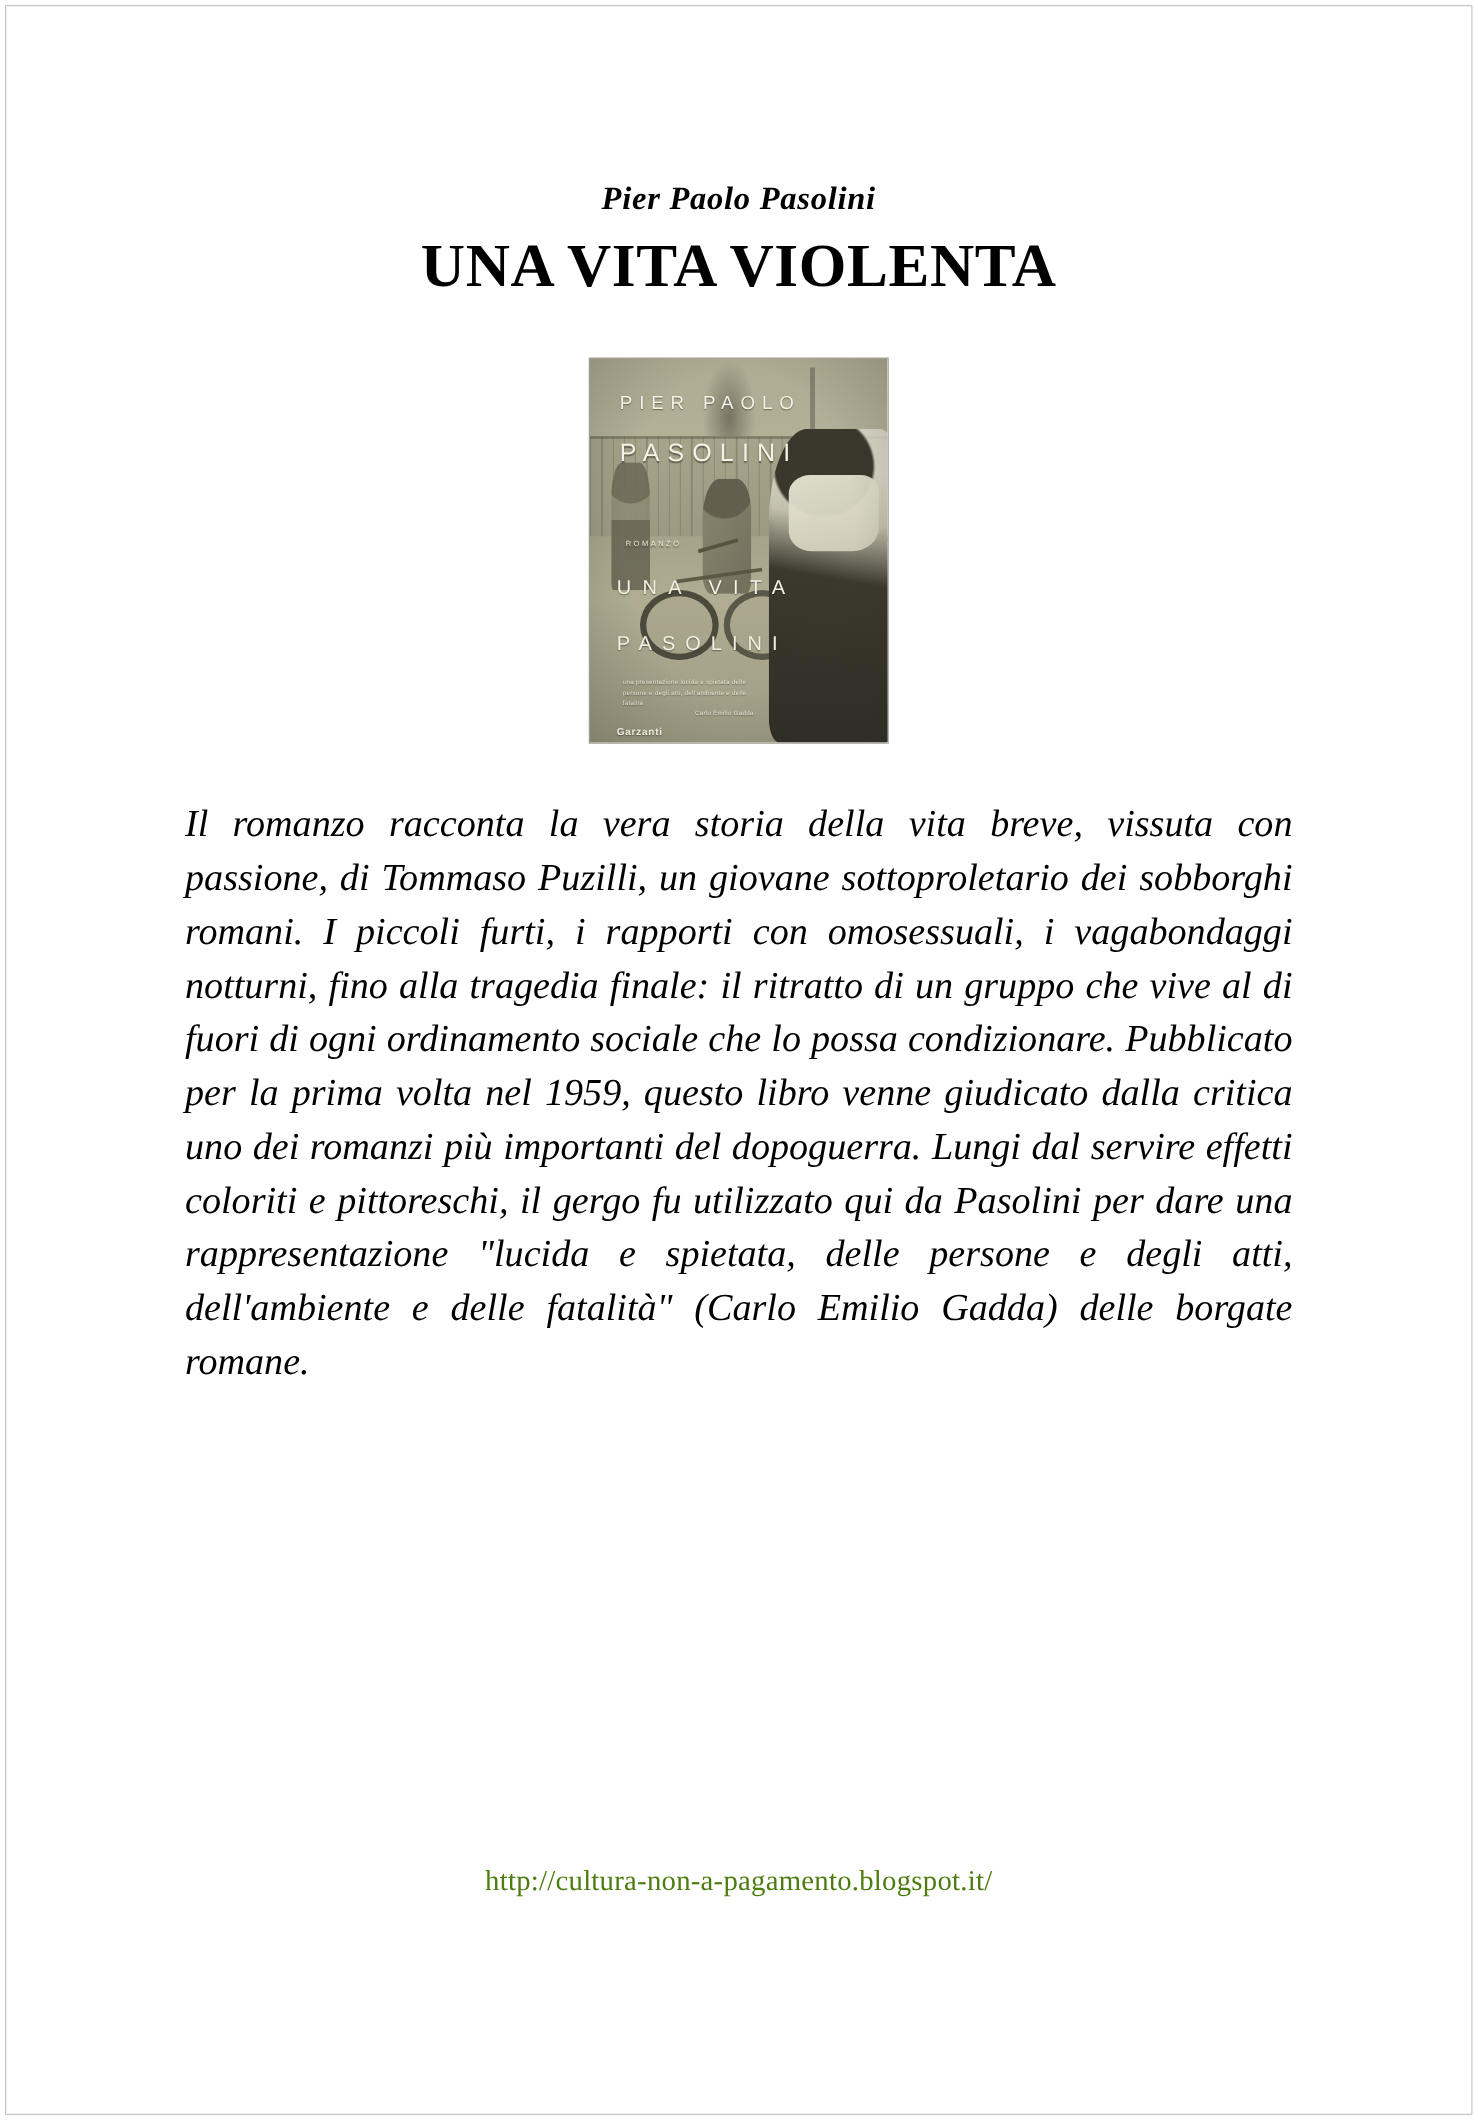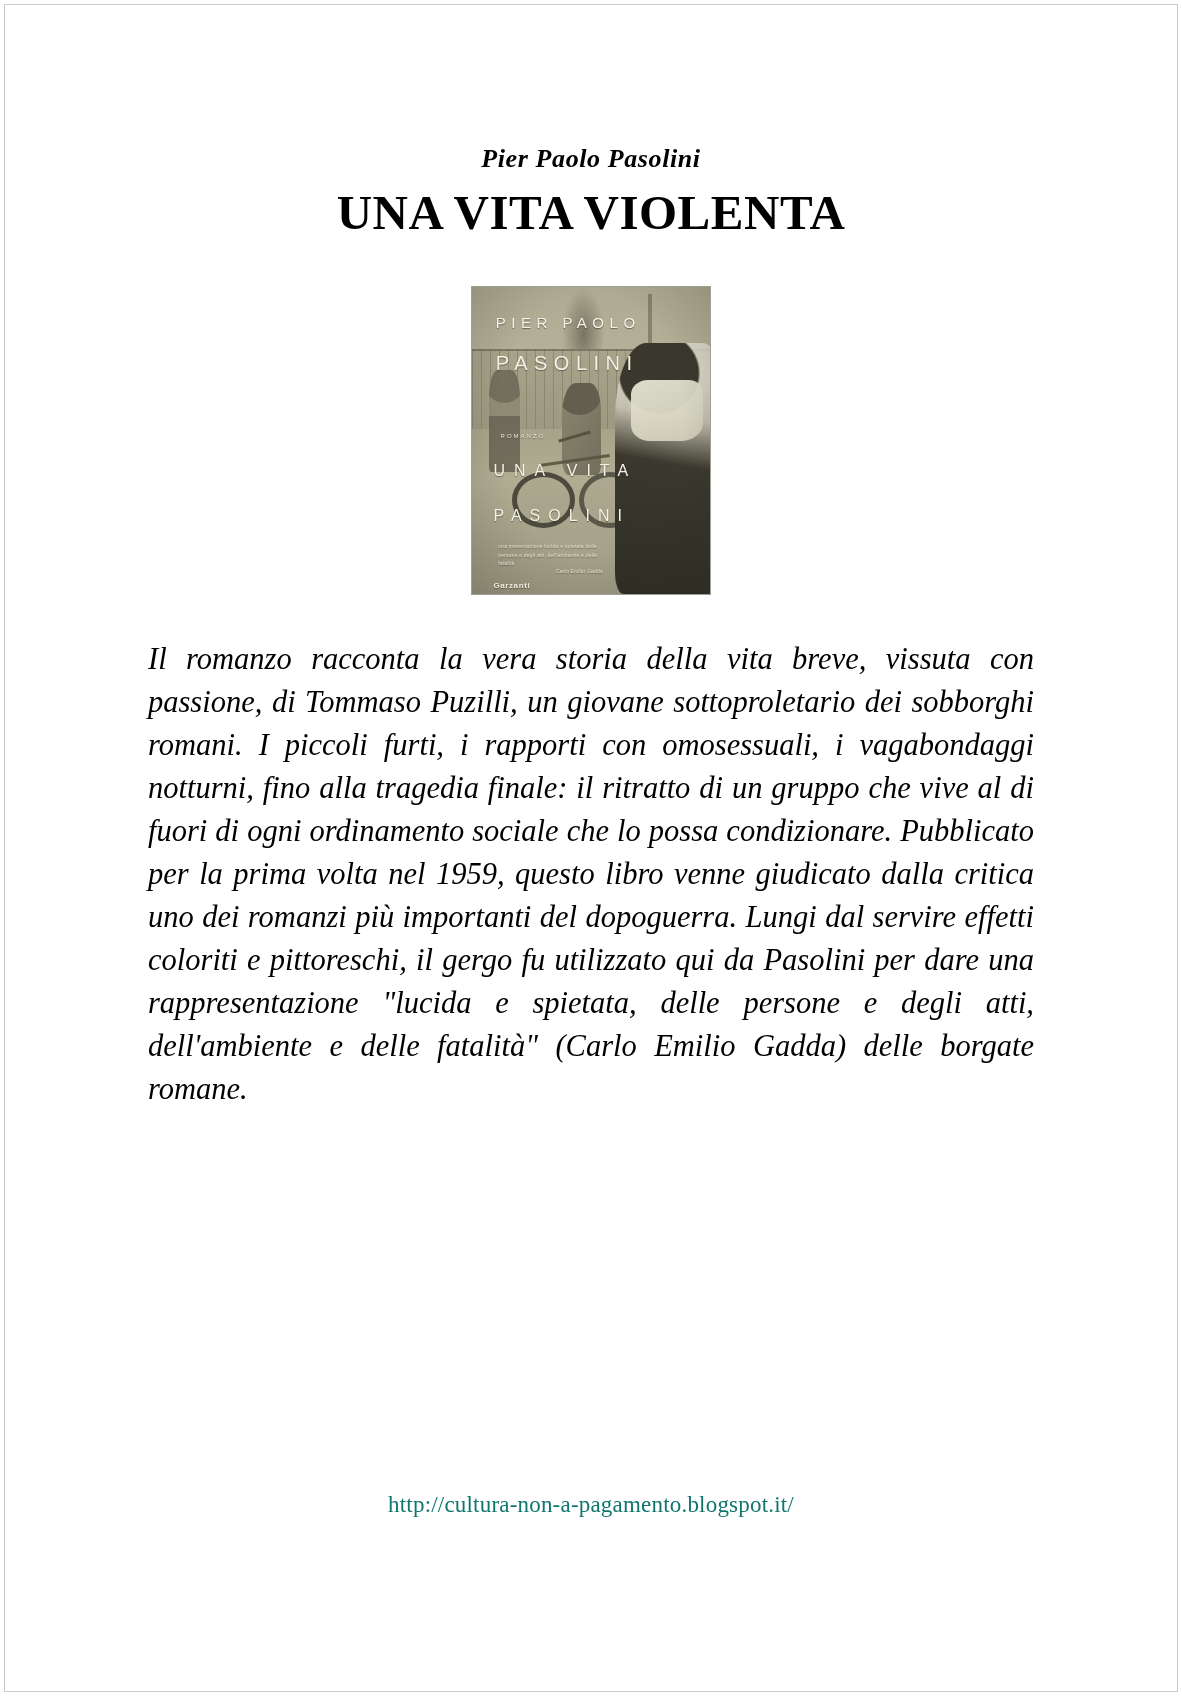--- a/index.html
+++ b/index.html
@@ -314,21 +314,21 @@
   
   .footer {
     position: absolute;
     left: 0;
     right: 0;
     bottom: 178px;
     text-align: center;
     font-family: "Liberation Serif", "DejaVu Serif", serif;
     font-size: 23px;
     letter-spacing: 0.2px;
-    color: #0f766e;
+    color: #4d7c0f;
   }
 </style>
 </head>
 <body>
 
 <div class="page">
   <div class="page-border"></div>
 
   <div class="content">
 

